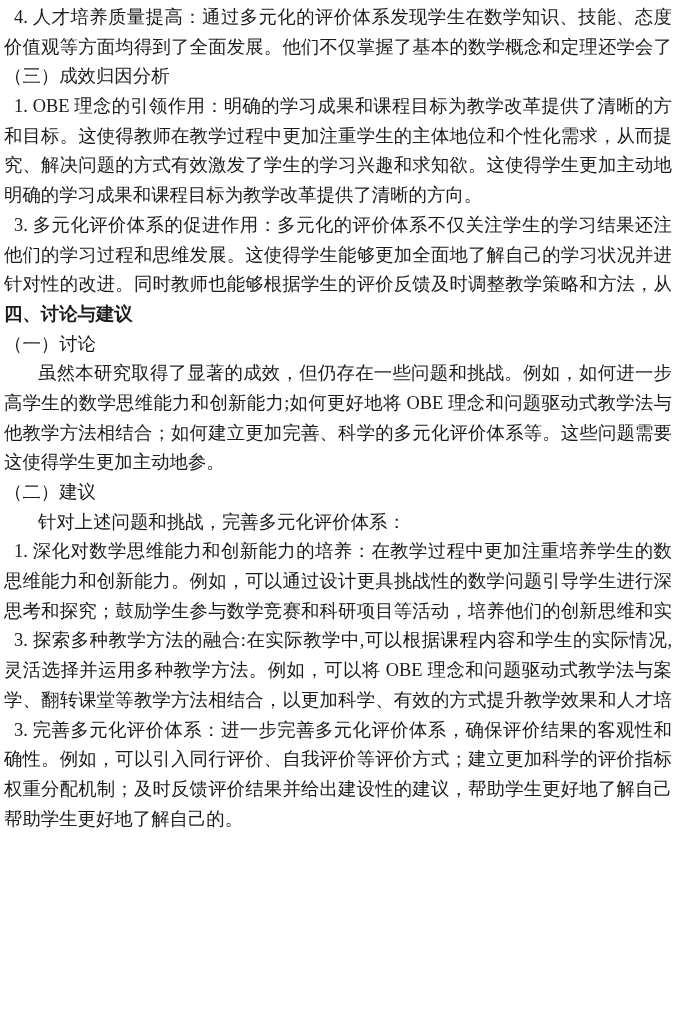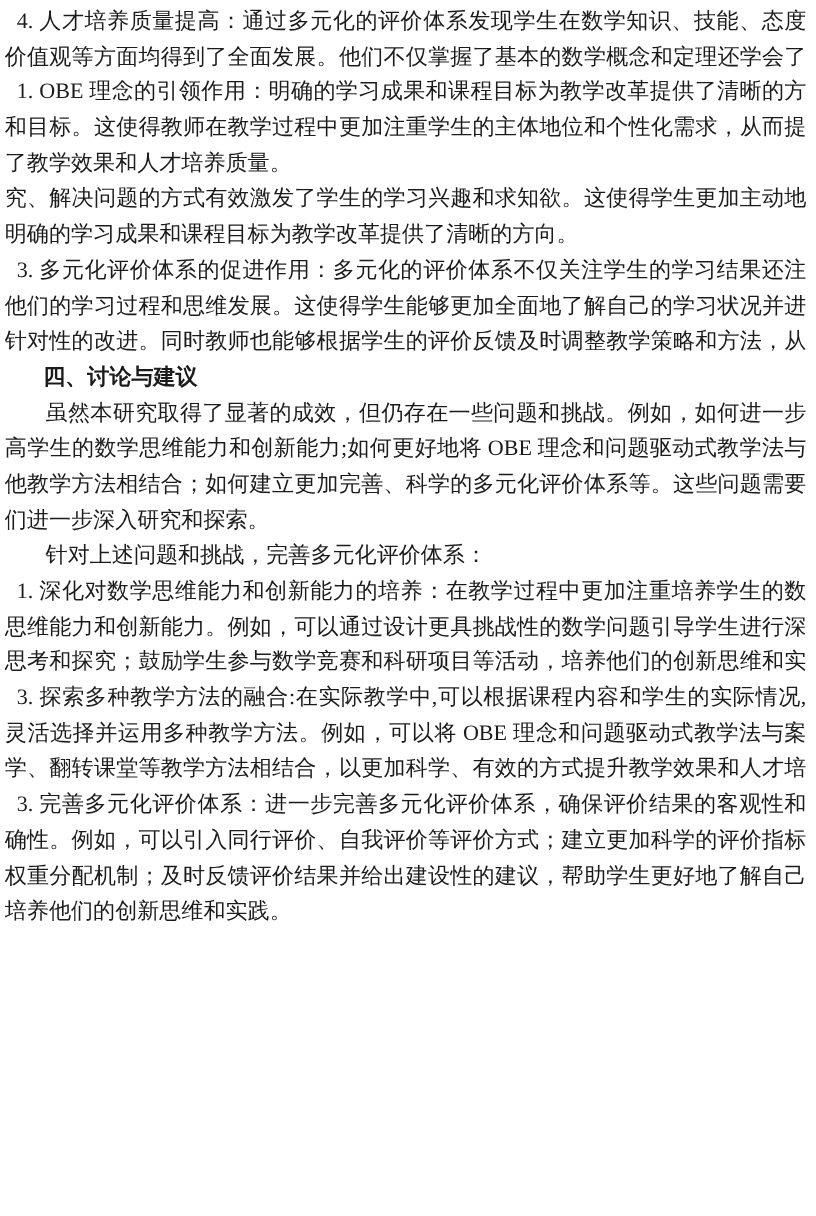--- a/index.html
+++ b/index.html
@@ -31,48 +31,49 @@
     text-justify: inter-character;
     overflow: hidden;
   }
   .doc-line.stretch {
     text-align-last: justify;
   }
   .doc-line.indent-num  { padding-left: 10px; }
   .doc-line.indent-para { padding-left: 34px; }
   .doc-line.bold {
     font-weight: 700;
-    margin-left: 32px;
   }
 </style>
 </head>
 <body>
 
 <div class="doc-page">
   <div id="doc-body">
       <div class="doc-line stretch indent-num">4. 人才培养质量提高：通过多元化的评价体系发现学生在数学知识、技能、态度和</div>
       <div class="doc-line stretch">价值观等方面均得到了全面发展。他们不仅掌握了基本的数学概念和定理还学会了如</div>
+      <div class="doc-line">（三）成效归因分析</div>
       <div class="doc-line stretch indent-num">1. OBE 理念的引领作用：明确的学习成果和课程目标为教学改革提供了清晰的方向</div>
       <div class="doc-line stretch">和目标。这使得教师在教学过程中更加注重学生的主体地位和个性化需求，从而提高</div>
-      <div class="doc-line">了教学效果和人才培养质量。</div>
       <div class="doc-line stretch">究、解决问题的方式有效激发了学生的学习兴趣和求知欲。这使得学生更加主动地参</div>
       <div class="doc-line">明确的学习成果和课程目标为教学改革提供了清晰的方向。</div>
       <div class="doc-line stretch indent-num">3. 多元化评价体系的促进作用：多元化的评价体系不仅关注学生的学习结果还注重</div>
       <div class="doc-line stretch">他们的学习过程和思维发展。这使得学生能够更加全面地了解自己的学习状况并进行</div>
       <div class="doc-line stretch">针对性的改进。同时教师也能够根据学生的评价反馈及时调整教学策略和方法，从而</div>
       <div class="doc-line bold">四、讨论与建议</div>
+      <div class="doc-line">（一）讨论</div>
       <div class="doc-line stretch indent-para">虽然本研究取得了显著的成效，但仍存在一些问题和挑战。例如，如何进一步提</div>
       <div class="doc-line stretch">高学生的数学思维能力和创新能力;如何更好地将 OBE 理念和问题驱动式教学法与其</div>
       <div class="doc-line stretch">他教学方法相结合；如何建立更加完善、科学的多元化评价体系等。这些问题需要我</div>
-      <div class="doc-line">们进一步深入研究和探索。</div>
+      <div class="doc-line">这使得学生更加主动地参。</div>
+      <div class="doc-line">（二）建议</div>
       <div class="doc-line indent-para">针对上述问题和挑战，完善多元化评价体系：</div>
       <div class="doc-line stretch indent-num">1. 深化对数学思维能力和创新能力的培养：在教学过程中更加注重培养学生的数学</div>
       <div class="doc-line stretch">思维能力和创新能力。例如，可以通过设计更具挑战性的数学问题引导学生进行深入</div>
       <div class="doc-line stretch">思考和探究；鼓励学生参与数学竞赛和科研项目等活动，培养他们的创新思维和实践</div>
       <div class="doc-line stretch indent-num">3. 探索多种教学方法的融合:在实际教学中,可以根据课程内容和学生的实际情况,</div>
       <div class="doc-line stretch">灵活选择并运用多种教学方法。例如，可以将 OBE 理念和问题驱动式教学法与案例教</div>
       <div class="doc-line stretch">学、翻转课堂等教学方法相结合，以更加科学、有效的方式提升教学效果和人才培养</div>
       <div class="doc-line stretch indent-num">3. 完善多元化评价体系：进一步完善多元化评价体系，确保评价结果的客观性和准</div>
       <div class="doc-line stretch">确性。例如，可以引入同行评价、自我评价等评价方式；建立更加科学的评价指标和</div>
       <div class="doc-line stretch">权重分配机制；及时反馈评价结果并给出建设性的建议，帮助学生更好地了解自己的</div>
-      <div class="doc-line">培养他们的创新思维和实践。</div>
+      <div class="doc-line">帮助学生更好地了解自己的。</div>
     </div>
 </div>
 
 </body></html>

